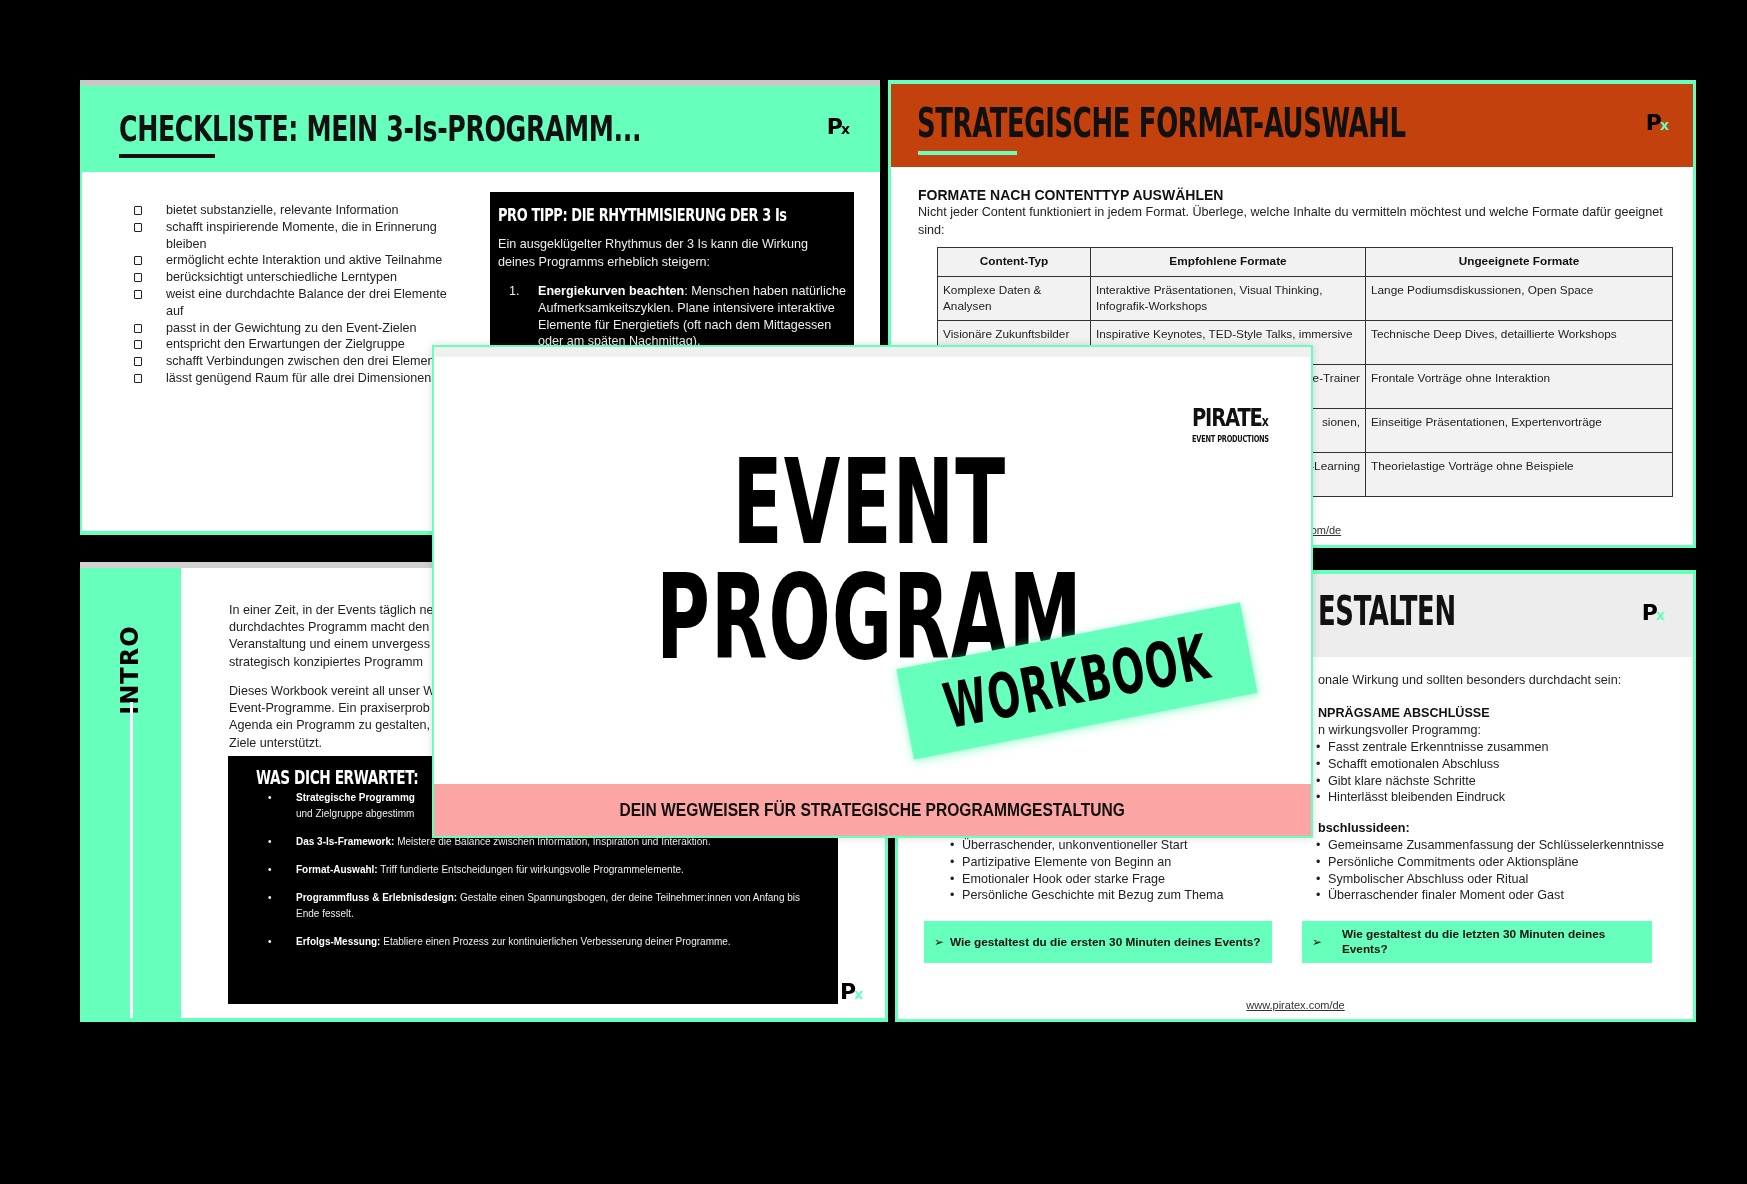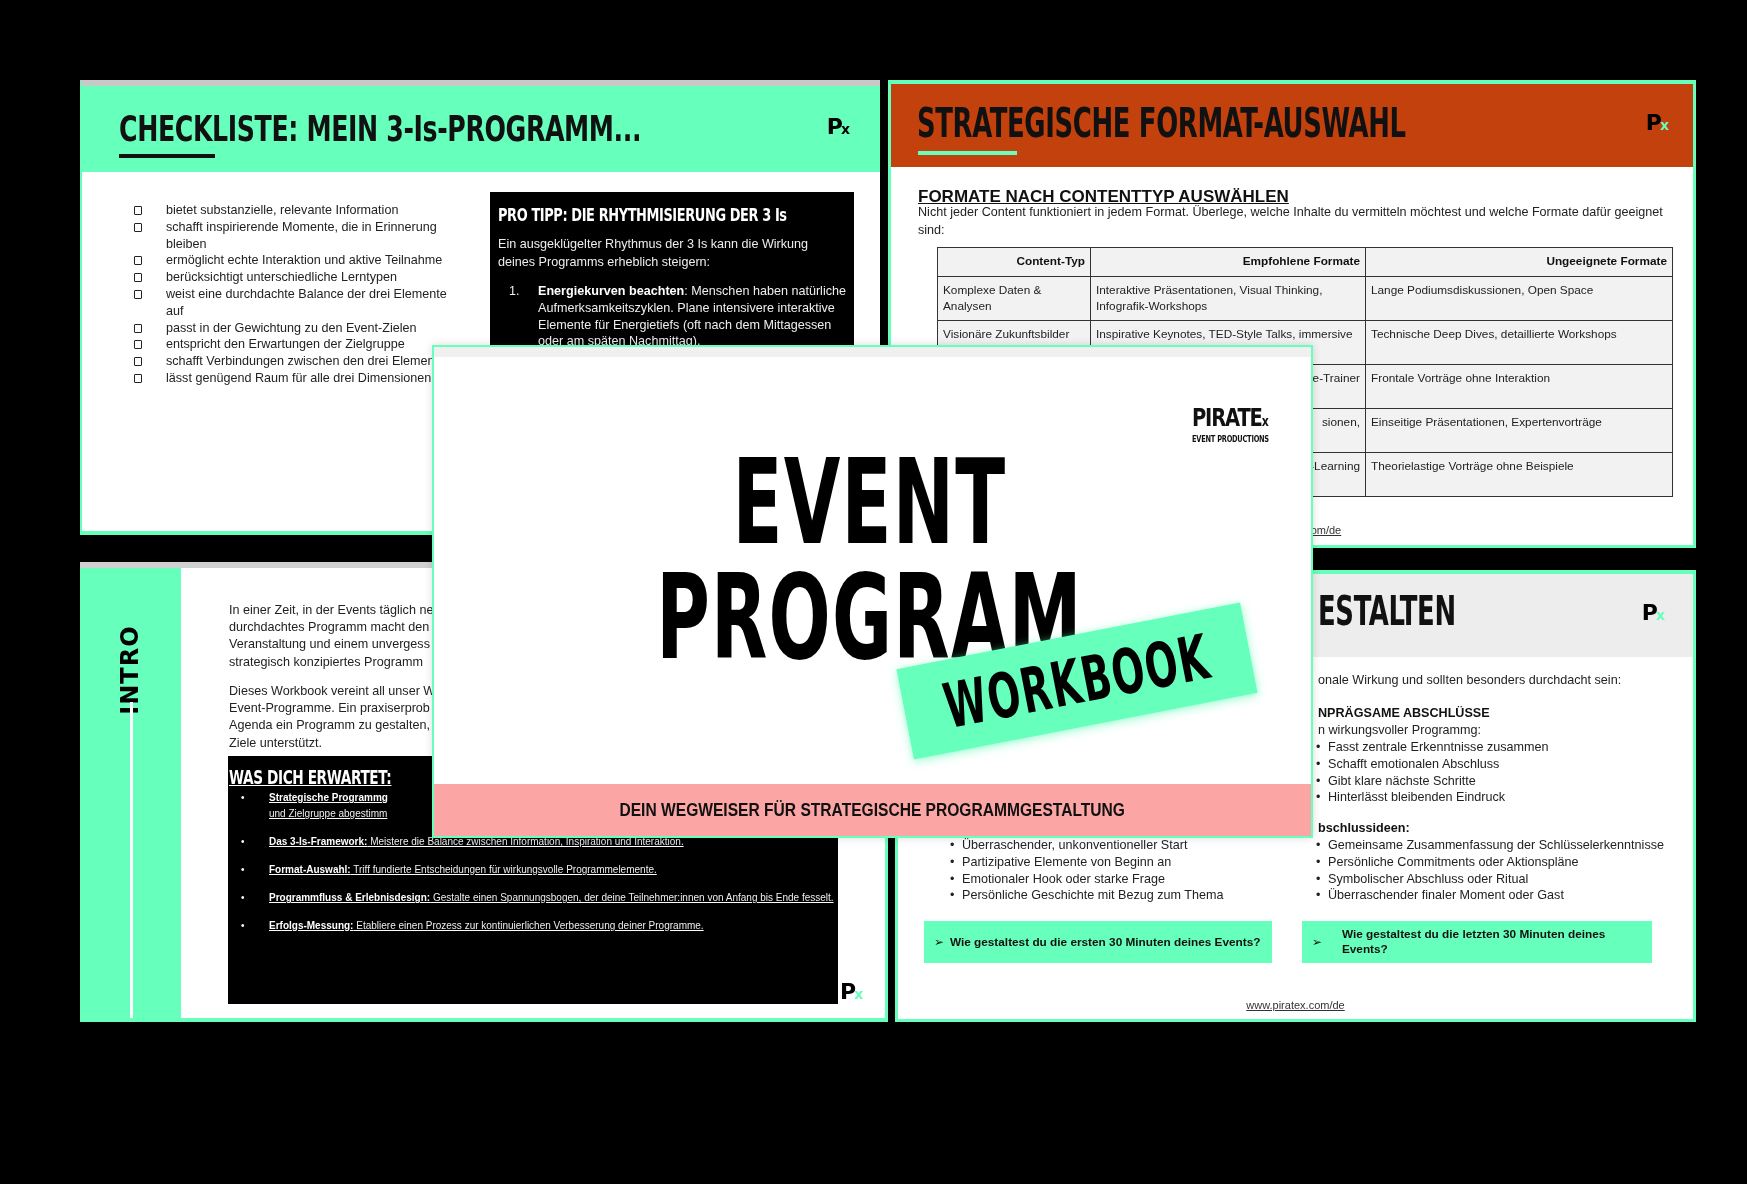--- a/index.html
+++ b/index.html
@@ -28,35 +28,35 @@
   #panelA .tip-list li .num { position: absolute; left: 11px; }
   #panelA .tip-list b { color: #fff; }
 
   
   #panelB { left: 888px; top: 80px; width: 808px; height: 468px; border: 3px solid #66ffbb; border-top-width: 4px; outline: 6px solid #c8c8c8; outline-offset: -10px; }
   #panelB { outline: none; box-shadow: inset 0 0 0 0 #000; }
   #panelB .hdr { position: absolute; left: 0; top: 0; width: 100%; height: 83px; background: #c2410c; }
   #panelB .title { position: absolute; left: 26px; top: 16px; font-size: 40px; color: #111; white-space: nowrap; transform: scaleX(0.72); }
   #panelB .title-underline { position: absolute; left: 27px; top: 67px; width: 99px; height: 4px; background: #66ffbb; }
   #panelB .px-logo { right: 26px; top: 26px; }
-  #panelB .subhead { position: absolute; left: 27px; top: 103px; font-size: 17px; font-weight: 700; color: #111; text-decoration: underline; }
+  #panelB .subhead { position: absolute; left: 27px; top: 103px; font-size: 14px; font-weight: 700; color: #111; }
   #panelB .desc { position: absolute; left: 27px; top: 120px; width: 760px; font-size: 12.6px; line-height: 17.6px; color: #222; }
   #panelB table { position: absolute; left: 46px; top: 163px; width: 736px; border-collapse: collapse; font-size: 11.8px; line-height: 16px; color: #222; background: #f2f2f2; }
   #panelB th, #panelB td { border: 1px solid #333; padding: 5px 5px; vertical-align: top; text-align: left; }
-  #panelB th { text-align: right; font-weight: 700; height: 29px; color: #111; }
+  #panelB th { text-align: center; font-weight: 700; height: 29px; color: #111; }
   #panelB td { height: 44px; }
   #panelB .footer-link { position: absolute; left: 0; width: 100%; top: 440px; text-align: center; font-size: 11px; text-decoration: underline; color: #333; }
 
   
   #panelC { left: 80px; top: 562px; width: 808px; height: 460px; border-top: 6px solid #d0d0d0; border-bottom: 4px solid #66ffbb; border-right: 3px solid #66ffbb; }
   #panelC .side { position: absolute; left: 0; top: 0; width: 101px; height: 100%; background: #66ffbb; }
   #panelC .side-label { position: absolute; left: 50px; top: 48px; transform: translateX(-50%) rotate(-90deg); transform-origin: center; font-family: "DejaVu Sans", sans-serif; font-weight: 900; font-size: 24px; color: #000; letter-spacing: 1px; white-space: nowrap; width: 100px; text-align: center; margin-top: 40px;}
   #panelC .side-line { position: absolute; left: 50px; top: 134px; width: 3px; height: 325px; background: #fff; }
   #panelC .para { position: absolute; left: 149px; width: 640px; font-size: 12.6px; line-height: 17.2px; color: #222; }
-  #panelC .box { position: absolute; left: 148px; top: 188px; width: 610px; height: 248px; background: #000; color: #fff; padding: 10px 1px; text-decoration: underline; }
+  #panelC .box { position: absolute; left: 148px; top: 188px; width: 610px; height: 248px; background: #000; color: #fff; padding: 10px 28px; }
   #panelC .box-title { font-size: 19px; color: #fff; white-space: nowrap; transform: scaleX(0.8); }
   #panelC .box-list { list-style: none; margin-top: 2px; font-size: 10px; line-height: 16px; color: #eee; }
   #panelC .box-list li { position: relative; padding-left: 40px; margin-bottom: 12px; }
   #panelC .box-list li::before { content: "•"; position: absolute; left: 12px; top: 0; color: #fff; }
   #panelC .box-list b { color: #fff; }
   #panelC .px-logo { left: 760px; top: 411px; }
 
   
   #panelD { left: 895px; top: 570px; width: 801px; height: 452px; border: 3px solid #66ffbb; border-top-width: 4px; }
   #panelD .hdr { position: absolute; left: 0; top: 0; width: 100%; height: 83px; background: #ededed; }

